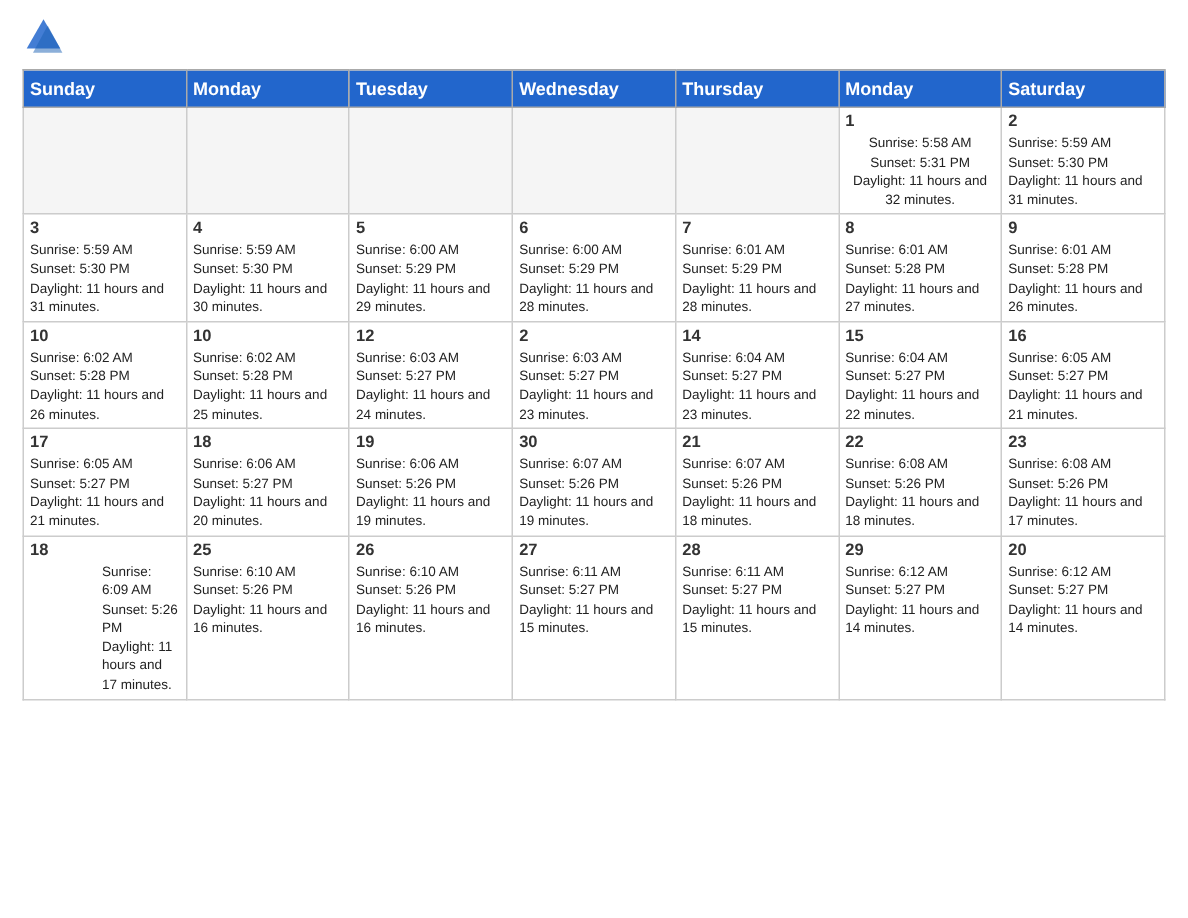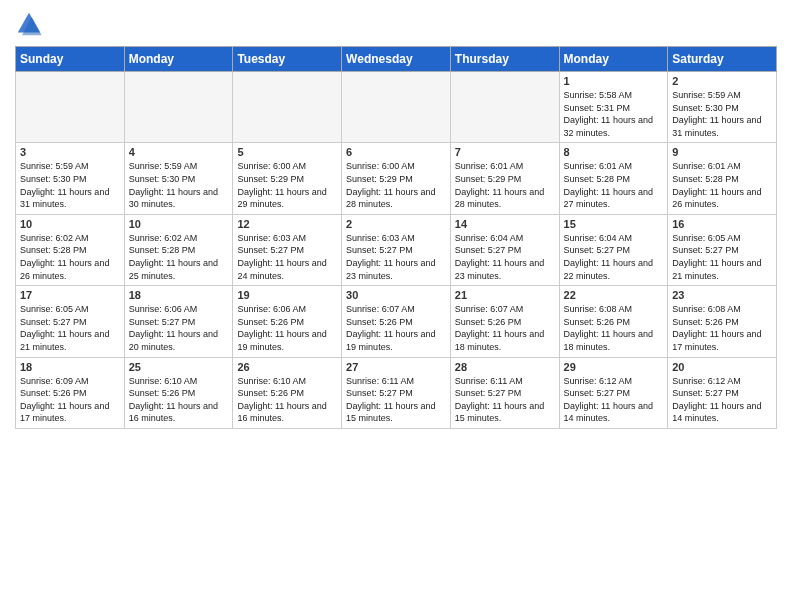--- a/index.html
+++ b/index.html
@@ -54,21 +54,21 @@
     </thead>
     <tbody id="calendar-body">
     <tr>
           <td class="empty"></td>
           <td class="empty"></td>
           <td class="empty"></td>
           <td class="empty"></td>
           <td class="empty"></td>
           <td>
             <span class="day-num">1</span>
-            <div class="day-info" style="white-space: pre-line;">Sunrise: 5:58 AM
+            <div class="day-info" style="white-space: pre-line; text-align: center;">Sunrise: 5:58 AM
 Sunset: 5:31 PM
 Daylight: 11 hours and 32 minutes.</div>
           </td>
           <td>
             <span class="day-num">2</span>
             <div class="day-info" style="white-space: pre-line;">Sunrise: 5:59 AM
 Sunset: 5:30 PM
 Daylight: 11 hours and 31 minutes.</div>
           </td>
         </tr>
@@ -200,21 +200,21 @@
           <td>
             <span class="day-num">23</span>
             <div class="day-info" style="white-space: pre-line;">Sunrise: 6:08 AM
 Sunset: 5:26 PM
 Daylight: 11 hours and 17 minutes.</div>
           </td>
         </tr>
         <tr>
           <td>
             <span class="day-num">18</span>
-            <div class="day-info" style="white-space: pre-line;">Sunrise: 6:09 AM
+            <div class="day-info" style="white-space: pre-line; margin-left: 48px;">Sunrise: 6:09 AM
 Sunset: 5:26 PM
 Daylight: 11 hours and 17 minutes.</div>
           </td>
           <td>
             <span class="day-num">25</span>
             <div class="day-info" style="white-space: pre-line;">Sunrise: 6:10 AM
 Sunset: 5:26 PM
 Daylight: 11 hours and 16 minutes.</div>
           </td>
           <td>

